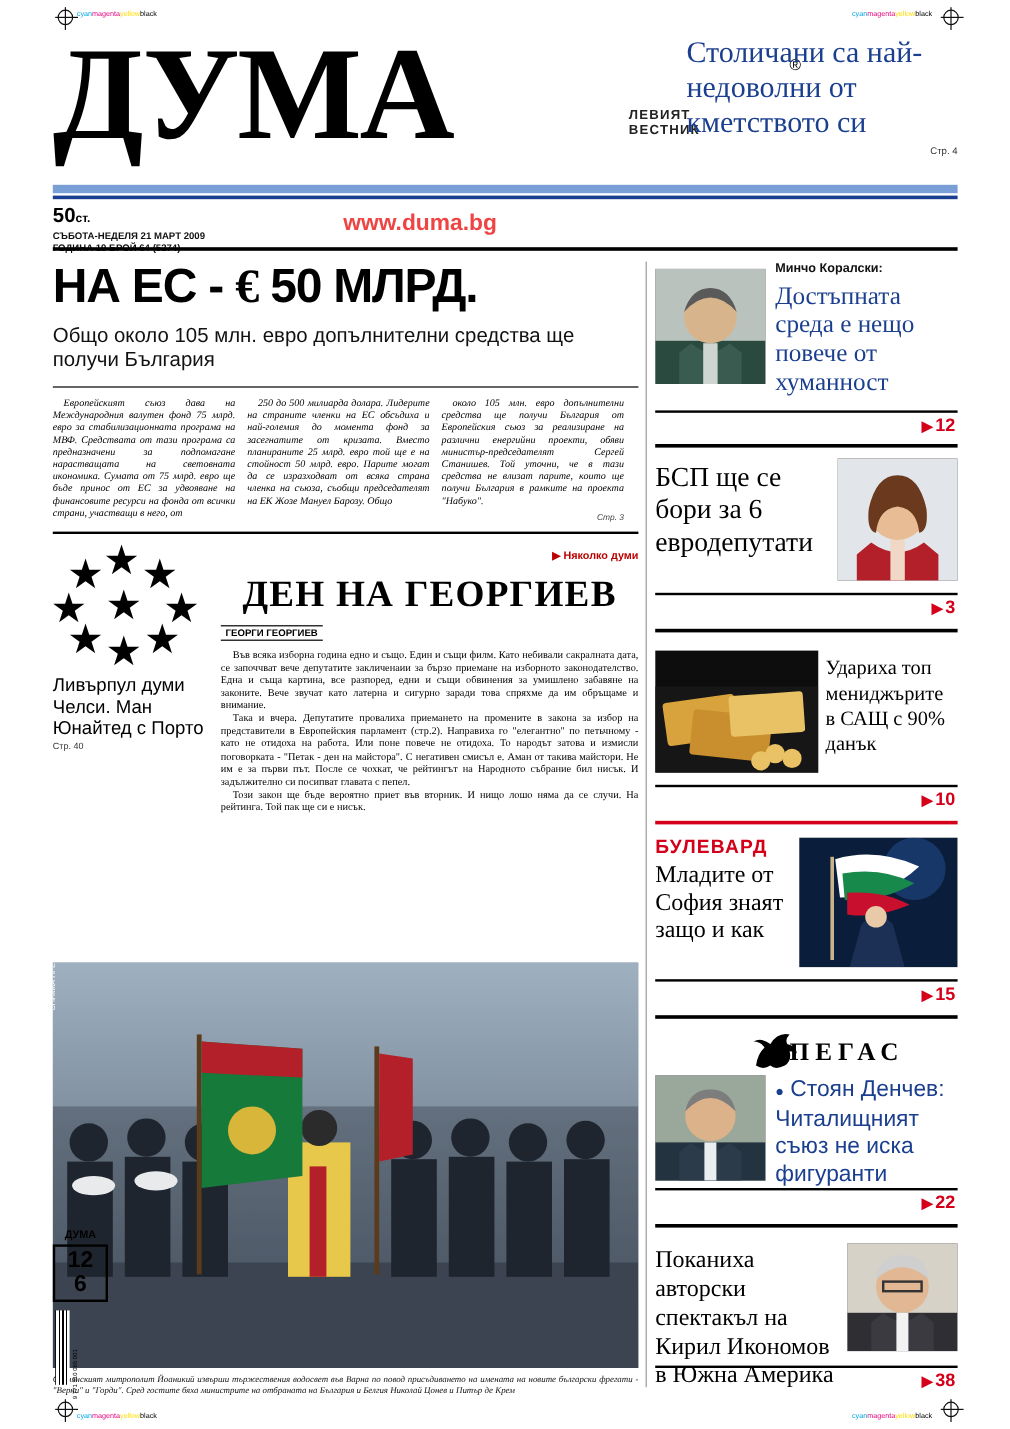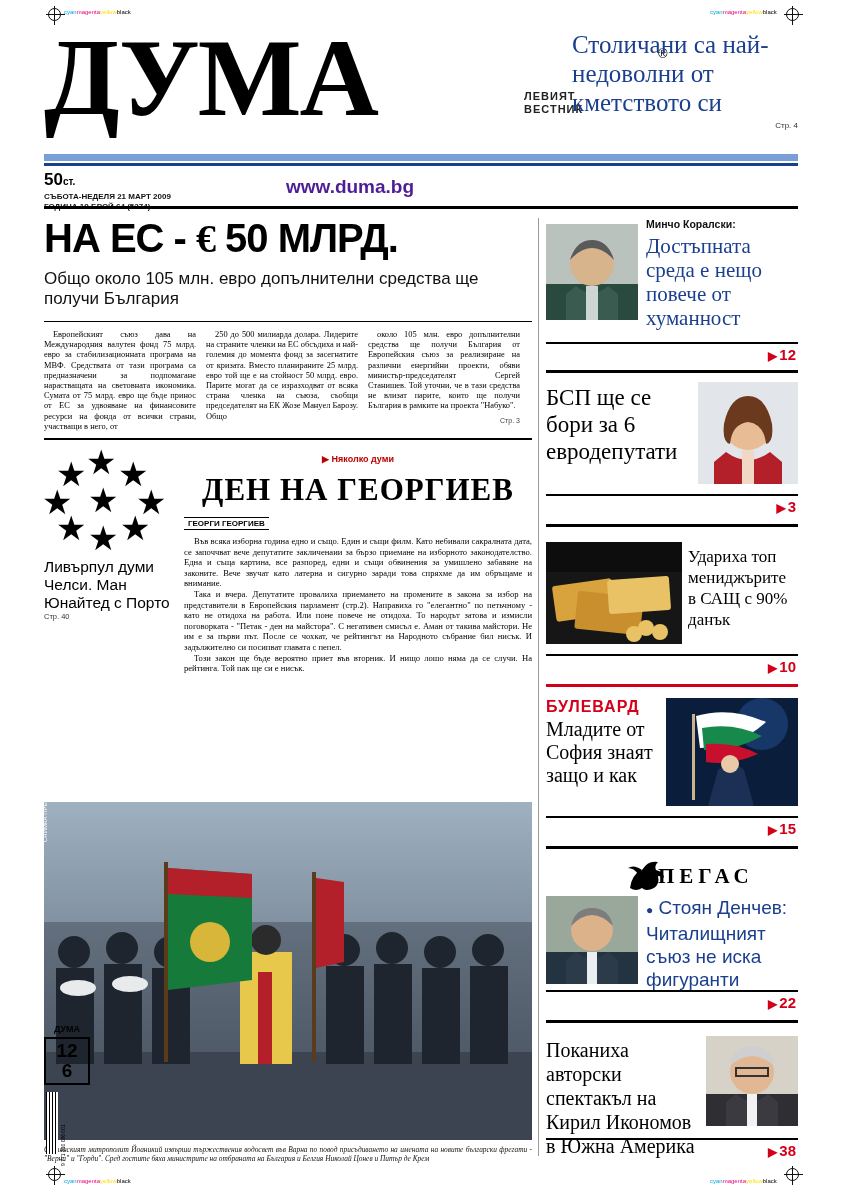--- a/index.html
+++ b/index.html
@@ -67,21 +67,21 @@
 
   
   .infostrip { position:absolute; left:0; top:148px; width:754px; height:38px; }
   .price { font-family:"Liberation Sans",sans-serif; font-weight:bold; font-size:17px; }
   .price small { font-size:10px; font-weight:bold; }
   .dateline {
     font-family:"Liberation Sans",sans-serif; font-size:8px; font-weight:bold; line-height:10px; color:#111;
   }
   .weburl {
     position:absolute; left:242px; top:6px;
-    font-family:"Liberation Sans",sans-serif; font-weight:bold; font-size:19px; color:#4c1d95;
+    font-family:"Liberation Sans",sans-serif; font-weight:bold; font-size:19px; color:#ef4444;
   }
 
   
   .leftcol { position:absolute; left:0; top:196px; width:488px; }
   .rightcol { position:absolute; left:502px; top:196px; width:252px; }
   .vdiv { position:absolute; left:494px; top:196px; width:1px; height:938px; background:#999; }
 
   
   .lead-title {
     font-family:"Liberation Sans", sans-serif;
@@ -90,21 +90,21 @@
   }
   .lead-title .eur { font-family:"Liberation Serif", serif; }
   .lead-deck {
     font-family:"Liberation Sans", sans-serif;
     font-size:17px; line-height:20px; margin-top:10px; color:#111;
   }
   .hr-thin { height:1px; background:#000; margin:8px 0; }
   .hr-med { height:2px; background:#000; margin:8px 0; }
 
   .cols3 { display:flex; gap:10px; margin-top:8px; }
-  .cols3 .col { width:152px; font-size:8.4px; line-height:10.2px; text-align:justify; }
+  .cols3 .col { width:152px; font-size:8.4px; line-height:10.2px; text-align:justify;font-style:italic; }
   .cols3 .col p { margin:0 0 0 0; text-indent:9px; }
   .stp { text-align:right; font-family:"Liberation Sans",sans-serif; font-size:7px; color:#444; margin-top:4px; }
 
   
   .kicker {
     display:inline-block; font-family:"Liberation Sans",sans-serif; font-size:9px;
     color:#b00; font-weight:bold;
   }
   .kicker .arw { color:#b00; }
   .feature-title {
@@ -277,21 +277,21 @@
           <span class="star" style="left:12px; top:64px;">★</span>
           <span class="star" style="left:-2px; top:38px;">★</span>
           <span class="star" style="left:12px; top:10px;">★</span>
           <span class="star" style="left:44px; top:36px;">★</span>
         </div>
         <div class="sportteaser">Ливърпул думи Челси. Ман Юнайтед с Порто</div>
         <div class="sport-pg">Стр. 40</div>
       </div>
 
       <div style="position:absolute; left:140px; top:0; width:348px;">
-        <div style="text-align:center;">
+        <div style="text-align:right;">
           <span class="kicker"><span class="arw">▶</span> <span>Няколко думи</span></span>
         </div>
         <div class="feature-title">ДЕН НА ГЕОРГИЕВ</div>
         <div style="text-align:left;">
           <span class="byline">ГЕОРГИ  ГЕОРГИЕВ</span>
         </div>
         <div class="feature-body">
           <p>Във всяка изборна година едно и също. Един и същи филм. Като небивали сакралната дата, се започчват вече депутатите закличенаии за бързо приемане на изборното законодателство. Една и съща картина, все разпоред, едни и същи обвинения за умишлено забавяне на законите. Вече звучат като латерна и сигурно заради това спряхме да им обръщаме и внимание.</p>
           <p>Така и вчера. Депутатите провалиха приемането на промените в закона за избор на представители в Европейския парламент (стр.2). Направиха го "елегантно" по петьчному - като не отидоха на работа. Или поне повече не отидоха. То народът затова и измисли поговорката - "Петак - ден на майстора". С негативен смисъл е. Аман от такива майстори. Не им е за първи път. После се чохкат, че рейтингът на Народното събрание бил нисък. И задължително си посипват главата с пепел.</p>
           <p>Този закон ще бъде вероятно приет във вторник. И нищо лошо няма да се случи. На рейтинга. Той пак ще си е нисък.</p>

